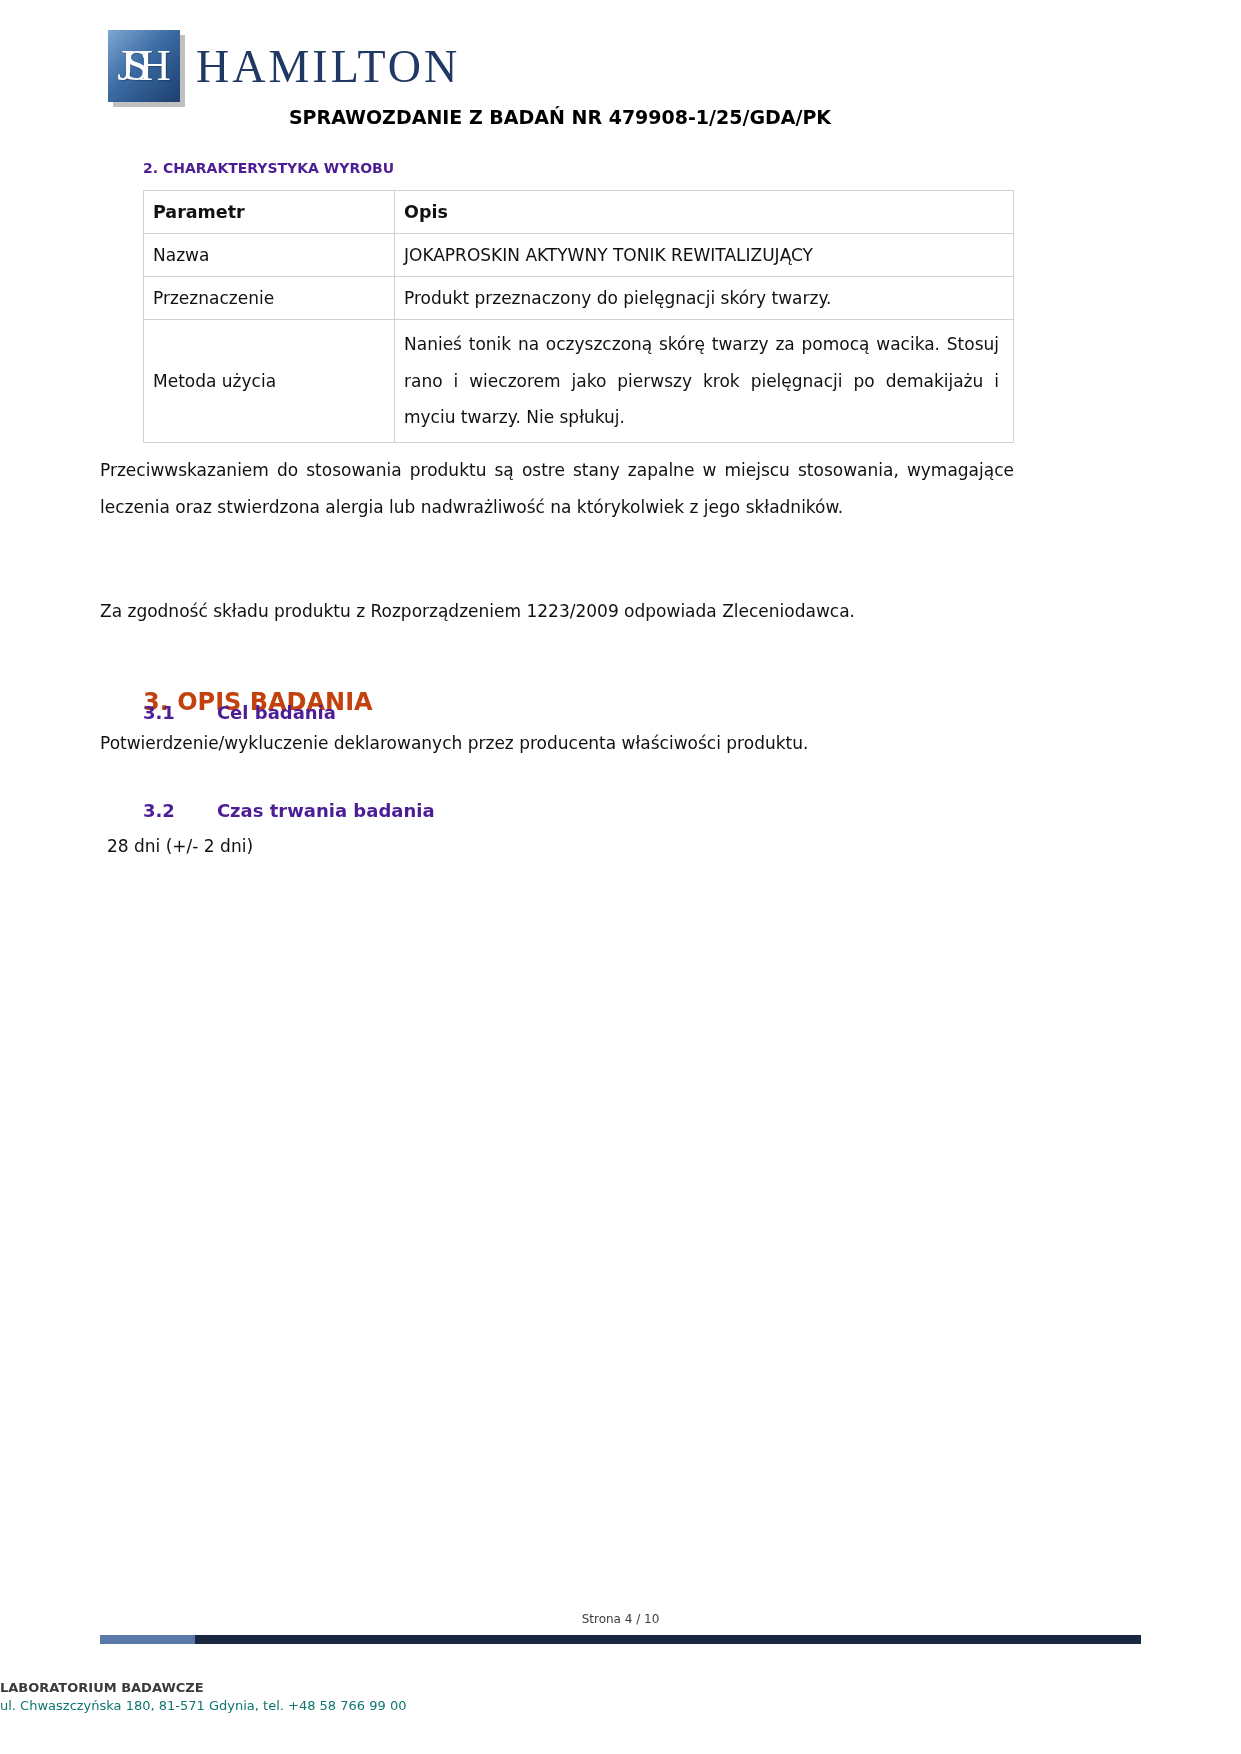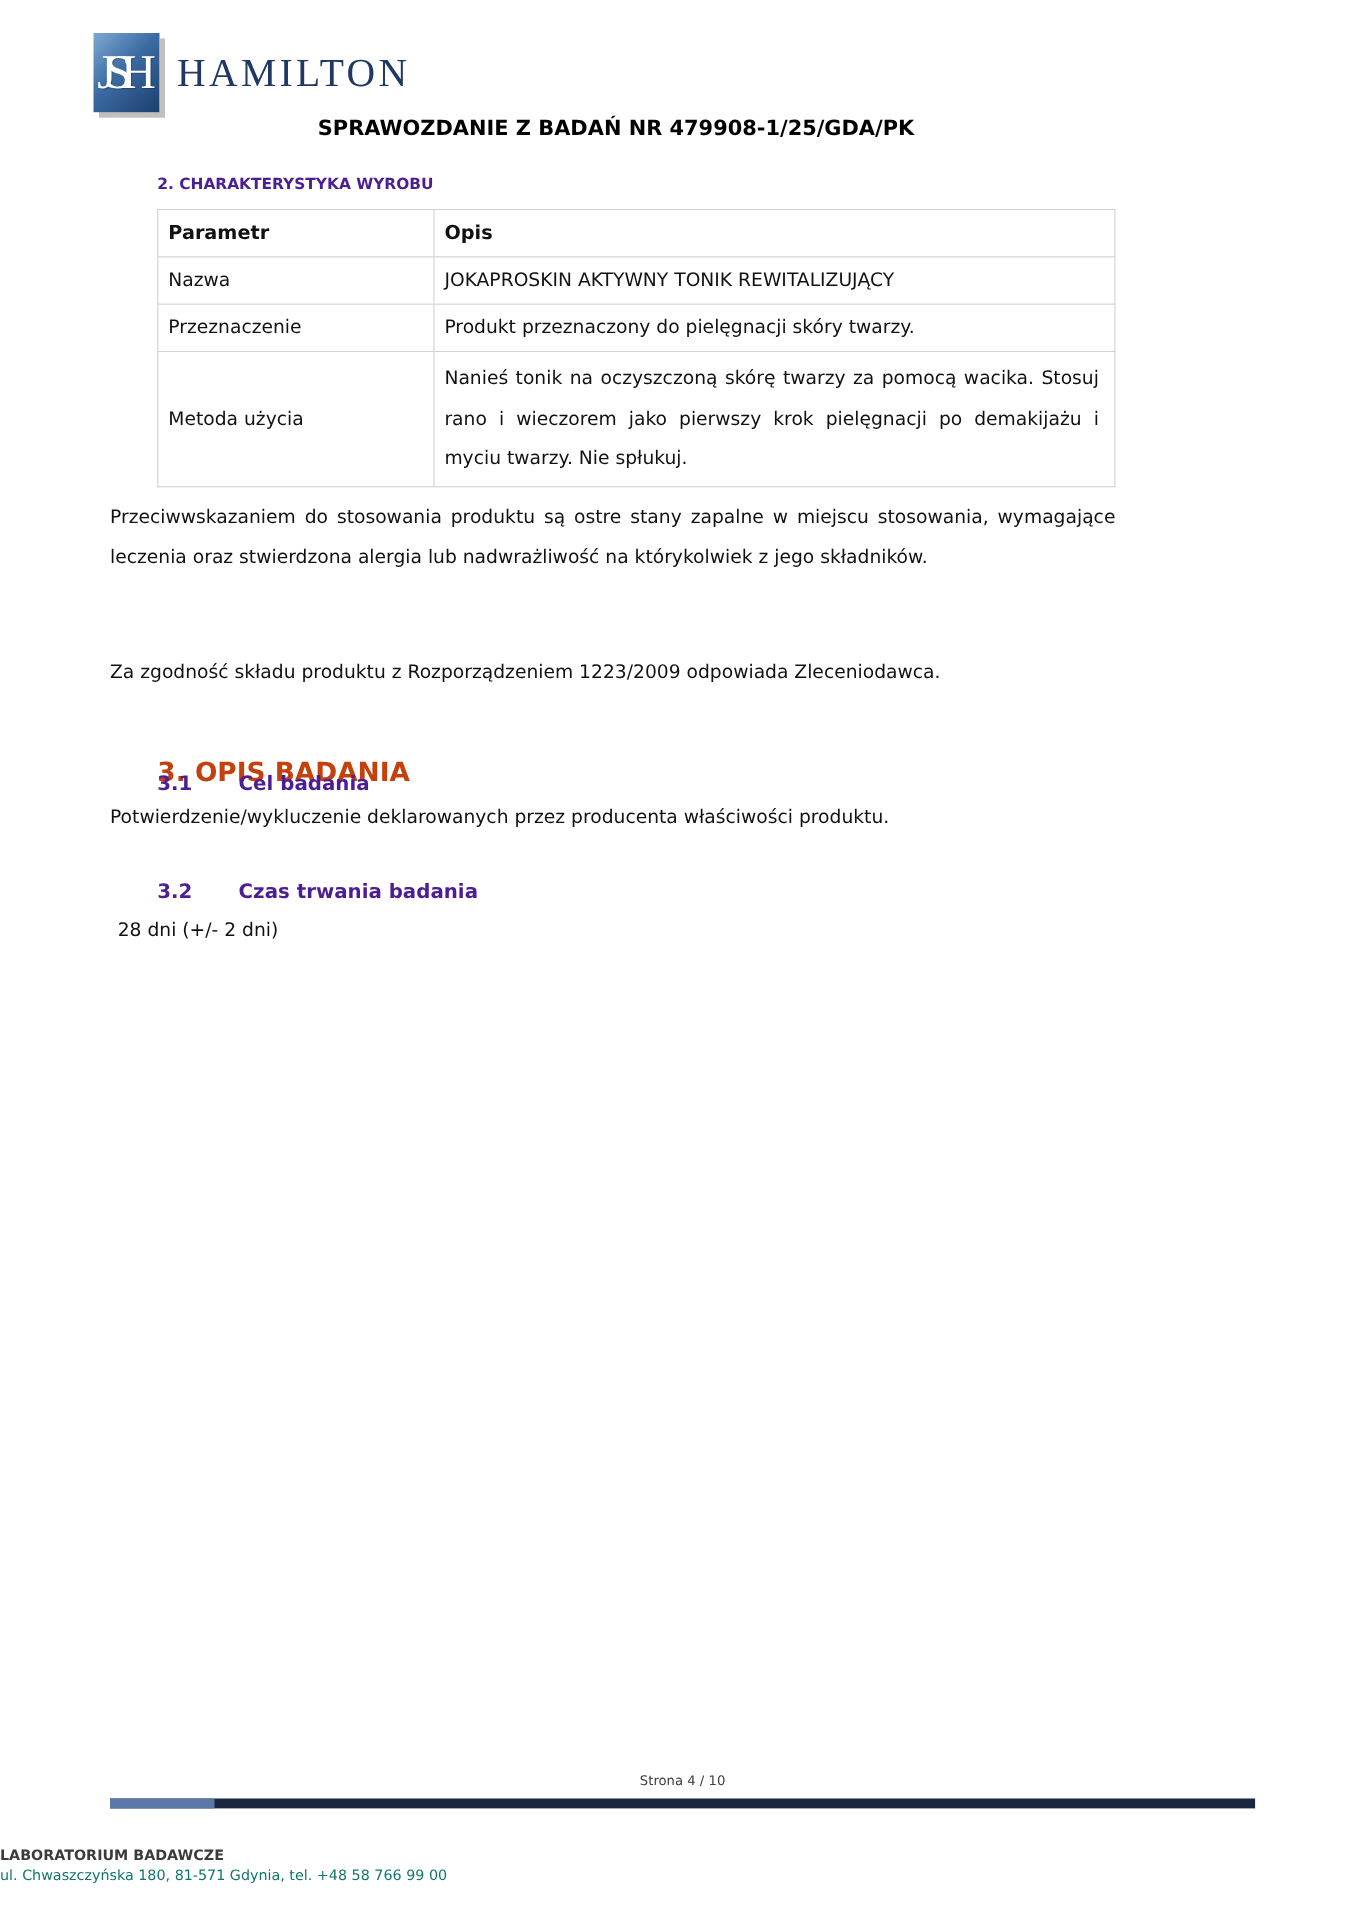--- a/index.html
+++ b/index.html
@@ -8,35 +8,35 @@
     width:1241px;height:1754px;
     margin:0 auto;
     background:#ffffff;
     font-family:"DejaVu Sans","Liberation Sans",sans-serif;
     color:#1a1a1a;
     overflow:hidden;
   }
   
   .brand{position:absolute;top:30px;left:85px;display:flex;align-items:center;}
   .logo-mark{
-    width:60px;height:72px;
+    width:72px;height:72px;
     background:linear-gradient(135deg,#7fa8d2 0%,#3b6ba3 45%,#1c3f6e 100%);
     box-shadow:5px 5px 0 rgba(140,140,140,0.55);
-    display:flex;align-items:center;justify-content:center;
+    display:flex;align-items:center;justify-content:center;margin-left:23px;
   }
   .logo-monogram{
     font-family:"Liberation Serif","DejaVu Serif",serif;
     color:#ffffff;font-size:44px;line-height:1;
     letter-spacing:-10px;padding-right:10px;
     text-shadow:1px 1px 1px rgba(0,0,0,0.25);
   }
   .logo-word{
     margin-left:16px;
     font-family:"Liberation Serif","DejaVu Serif",serif;
-    font-size:36px;color:#203864;letter-spacing:3px;
+    font-size:46px;color:#203864;letter-spacing:3px;
   }
   
   .report-title{
     position:absolute;top:106px;left:0;width:1120px;
     text-align:center;font-weight:bold;font-size:19px;color:#000;
   }
   .sec2-h{position:absolute;top:148px;left:143px;font-weight:bold;font-size:14px;color:#4c1d95;}
   
   .char-table{
     position:absolute;top:190px;left:143px;width:871px;

